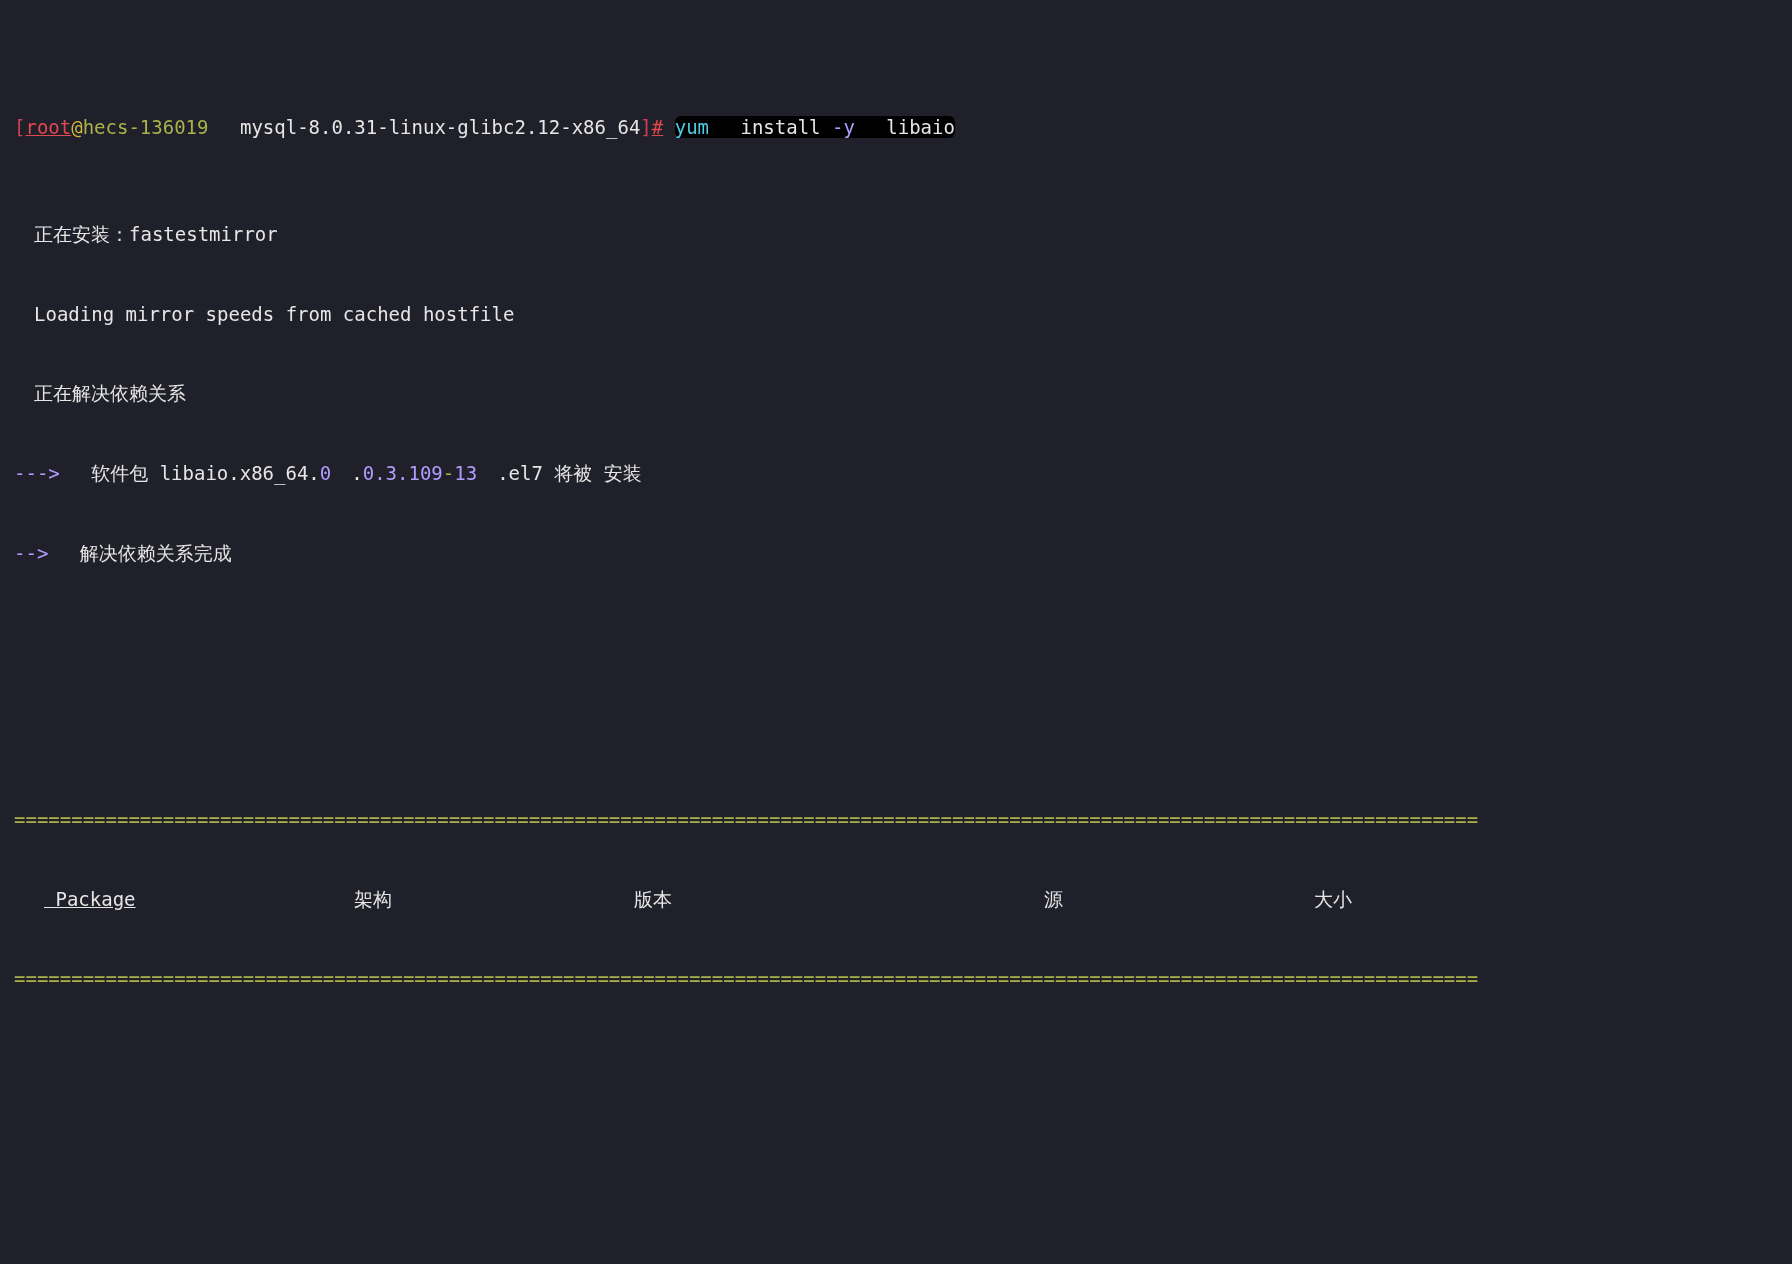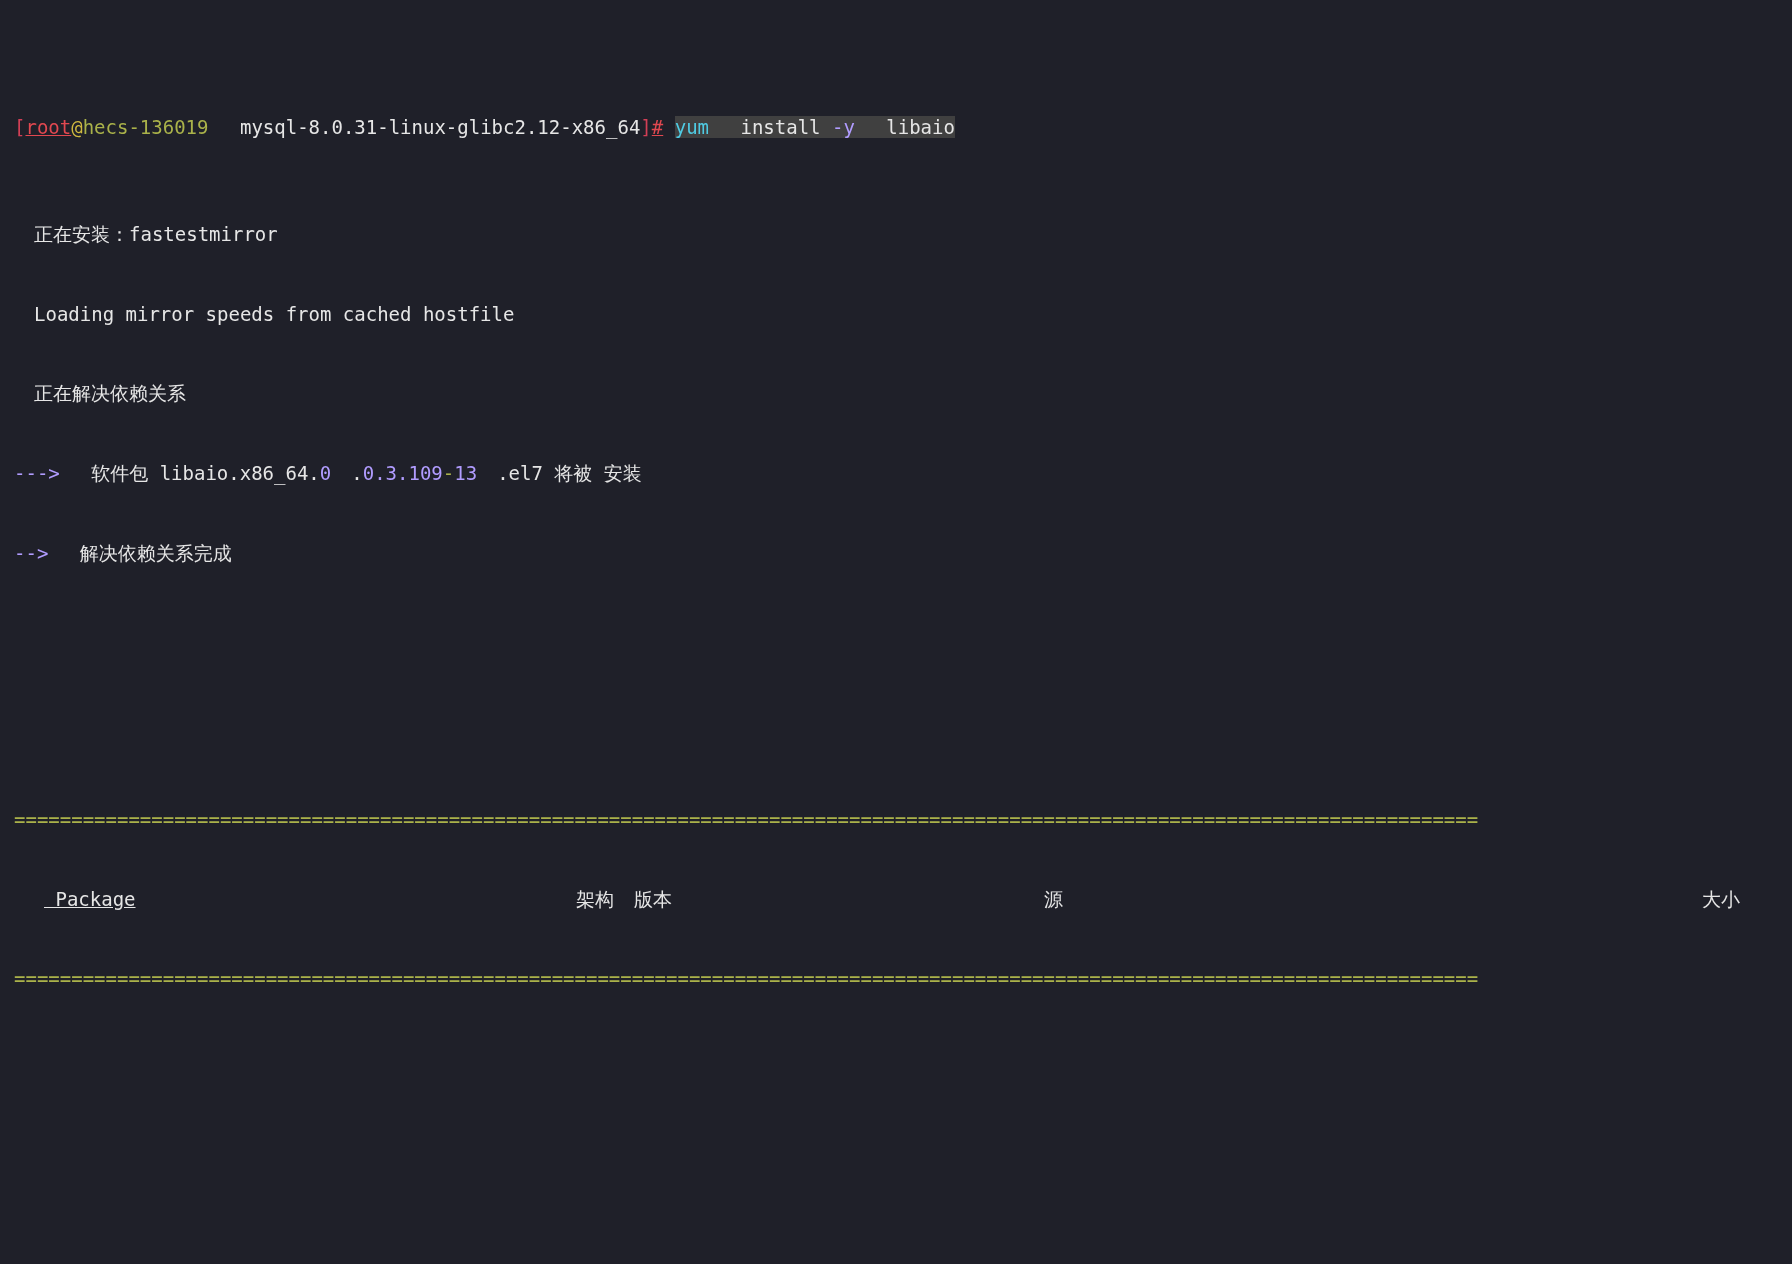--- a/index.html
+++ b/index.html
@@ -18,30 +18,30 @@
     padding: 8px 14px 8px 14px;
     white-space: pre;
   }
   .white  { color: #e6e6e6; margin-left: 20px; }
   .red    { color: #e14850; text-decoration: underline; }
   .yellow { color: #d0b93f; }
   .olive  { color: #aab24a; }
   .cyan   { color: #4fcbe3; }
   .purple { color: #b19cff; }
   .punct  { color: #d23f56; }
-  .sel    { background: #404040; color: #e6e6e6; }
+  .sel    { background: #000000; color: #e6e6e6; border-radius: 6px; }
   .prompt-line span { vertical-align: baseline; }
   .row {
     display: flex;
   }
   .col1 { width: 290px; padding-left: 10px;}
-  .col2 { width: 260px; text-align: right; }
+  .col2 { width: 260px; }
   .col3 { width: 390px; }
   .col4 { width: 250px; }
-  .col5 { flex: 1; text-align: right; padding-right: 38px;}
+  .col5 { flex: 1; padding-right: 38px;}
   .hr-eq {
     color: #aab24a;
     letter-spacing: 0;
   }
   .headrow .col1 { padding-left: 10px; text-decoration: underline;}
 </style>
 </head>
 <body>
 
 <div class="term">

